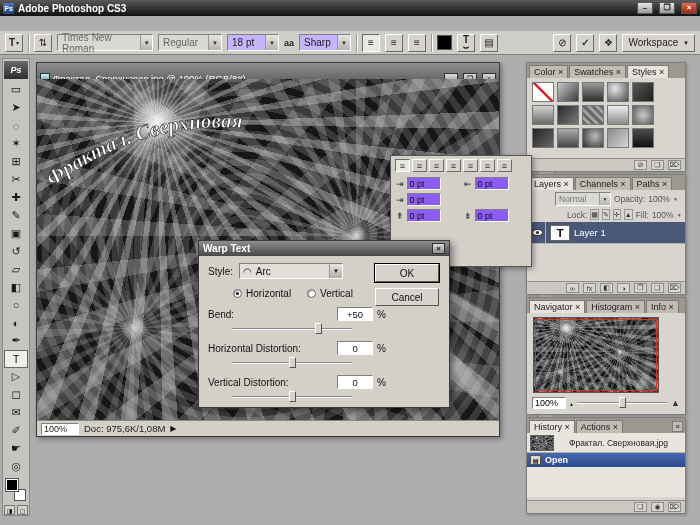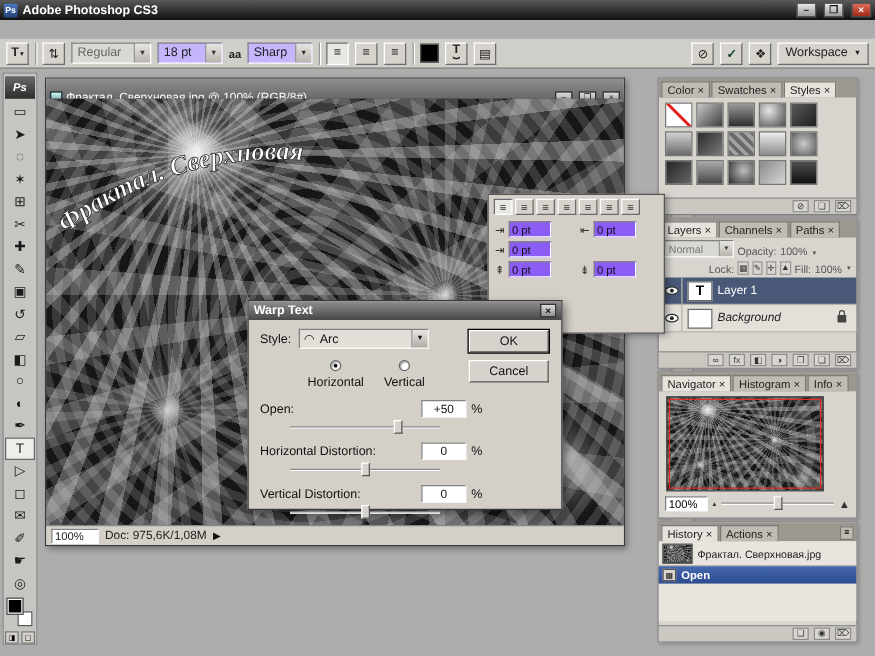--- a/index.html
+++ b/index.html
@@ -73,21 +73,21 @@
 
   
   .warp{position:absolute;left:198px;top:240px;width:252px;height:168px;background:#D4D0C8;border:1px solid #3a3a3a;box-shadow:3px 3px 7px rgba(0,0,0,.45);z-index:10;}
   .warp-titlebar{height:15px;background:linear-gradient(#8f8f8f,#474747);color:#fff;font-weight:bold;font-size:10px;display:flex;align-items:center;padding:0 4px;}
   .warp-close{margin-left:auto;width:13px;height:11px;background:linear-gradient(#dcdcdc,#8f8f8f);border:1px solid #333;color:#111;font-size:8px;line-height:9px;text-align:center;}
   .warp-body{position:relative;padding:7px 9px;font-size:10px;color:#111;}
   .style-row{display:flex;align-items:center;gap:6px;margin-bottom:9px;}
   .style-dd{width:104px;height:16px;display:flex;align-items:center;gap:4px;background:#E2DFD8;border:1px solid;border-color:#808080 #fff #fff #808080;padding-left:3px;}
   .style-dd .arrow{width:13px;height:100%;margin-left:auto;background:linear-gradient(#e8e6e0,#b0ada6);border-left:1px solid #999;font-size:6px;display:flex;align-items:center;justify-content:center;}
   .radio-row{display:flex;gap:16px;width:170px;justify-content:center;margin-bottom:8px;}
-  .radio-opt{display:flex;align-items:center;gap:4px;flex-direction:column;}
+  .radio-opt{display:flex;align-items:center;gap:4px;}
   .radio{width:9px;height:9px;border-radius:50%;background:#fff;border:1px solid #666;box-shadow:inset 1px 1px 1px rgba(0,0,0,.35);position:relative;}
   .radio.checked::after{content:'';position:absolute;left:2px;top:2px;width:3px;height:3px;border-radius:50%;background:#000;}
   .param-row{display:flex;align-items:center;width:178px;margin-bottom:1px;}
   .param-row .lbl{flex:1;}
   .num-box{width:36px;height:14px;background:#fff;border:1px solid;border-color:#808080 #fff #fff #808080;display:flex;align-items:center;justify-content:center;font-size:9.5px;}
   .pct{margin-left:4px;}
   .sl-wrap{position:relative;width:120px;height:12px;margin:2px 0 6px 24px;}
   .sl-track{position:absolute;left:0;right:0;top:5px;height:2px;background:#8a8a8a;border-bottom:1px solid #fff;}
   .sl-thumb{position:absolute;top:0;width:7px;height:11px;background:#D6D3CC;border:1px solid;border-color:#fff #555 #555 #fff;margin-left:-3px;}
   .pos72{left:72%;} .pos50{left:50%;}
@@ -104,21 +104,21 @@
   .pg-styles{top:62px;height:110px;}
   .pg-layers{top:174px;height:121px;}
   .pg-nav{top:297px;height:118px;}
   .pg-history{top:417px;height:97px;}
   .pbottom{position:absolute;left:0;right:0;bottom:0;height:13px;background:#CBC8C1;border-top:1px solid #8f8f8f;display:flex;align-items:center;justify-content:flex-end;gap:4px;padding:0 4px;font-size:8px;color:#333;}
   .pb-ic{width:13px;height:10px;background:#D9D6CF;border:1px solid #8d8d8d;display:flex;align-items:center;justify-content:center;font-size:7px;}
 
   .swatch-grid{display:grid;grid-template-columns:repeat(5,22px);gap:3px;padding:4px 5px;}
   .style-swatch{width:22px;height:20px;border:1px solid #777;background:#999;}
 
-  .blend-row{display:flex;align-items:flex-end;gap:3px;padding:2px 4px;font-size:8.5px;color:#555;}
+  .blend-row{display:flex;align-items:center;gap:3px;padding:2px 4px;font-size:8.5px;color:#555;margin-left:24px;}
   .blend-dd{width:56px;height:14px;display:flex;align-items:center;background:#DAD8D2;border:1px solid;border-color:#808080 #fff #fff #808080;padding-left:3px;color:#777;font-size:8.5px;}
   .blend-dd .arrow{margin-left:auto;width:11px;height:100%;background:linear-gradient(#e8e6e0,#b8b5ae);border-left:1px solid #999;font-size:5px;display:flex;align-items:center;justify-content:center;color:#333;}
   .lock-row{display:flex;align-items:center;gap:3px;padding:1px 4px 2px;font-size:8.5px;color:#555;margin-left:36px;}
   .lock-ic{width:11px;height:11px;background:#D9D6CF;border:1px solid #9a9a9a;font-size:7px;display:flex;align-items:center;justify-content:center;color:#333;}
   .layer-row{height:22px;display:flex;align-items:center;gap:4px;padding:0 3px;border-bottom:1px solid #b5b2ab;font-size:9.5px;color:#222;background:#E3E0D9;}
   .layer-row.selected{background:#4A5878;color:#fff;}
   .eye-cell{width:16px;height:100%;display:flex;align-items:center;justify-content:center;border-right:1px solid #b5b2ab;}
   .eye{width:11px;height:7px;border:1px solid #333;border-radius:50%;background:#fff;position:relative;}
   .eye::after{content:'';position:absolute;left:3px;top:1px;width:3px;height:3px;border-radius:50%;background:#222;}
   .layer-thumb{width:20px;height:16px;border:1px solid #666;background:#fff;display:flex;align-items:center;justify-content:center;font-weight:bold;font-size:11px;color:#000;}
@@ -128,21 +128,21 @@
 
   .nav-thumb-wrap{padding:4px 6px;}
   .nav-thumb{width:126px;height:76px;border:1px solid #555;position:relative;}
   .nav-viewbox{position:absolute;inset:1px;border:1px solid #E03020;}
   .nav-zoom-row{display:flex;align-items:center;gap:4px;padding:0 5px;font-size:9px;}
   .nav-slider{position:relative;flex:1;height:10px;}
   .nav-slider .sl-track{top:4px;}
   .mountain-sm{font-size:6px;color:#333;}
   .mountain-lg{font-size:9px;color:#333;}
 
-  .hist-row1{height:20px;display:flex;align-items:center;gap:4px;padding:0 3px;background:#E8E5DE;border-bottom:1px solid #b5b2ab;font-size:8.5px;color:#222;}
+  .hist-row1{height:20px;display:flex;align-items:center;gap:15px;padding:0 3px;background:#E8E5DE;border-bottom:1px solid #b5b2ab;font-size:8.5px;color:#222;}
   .hist-thumb{width:24px;height:16px;border:1px solid #666;}
   .hist-row2{height:14px;display:flex;align-items:center;gap:4px;padding:0 3px;background:linear-gradient(#4568b0,#2c4b8e);color:#fff;font-size:9px;font-weight:bold;}
   .hist-state-ic{width:11px;height:10px;background:#D9D6CF;border:1px solid #555;font-size:6px;display:flex;align-items:center;justify-content:center;color:#333;}
   .hist-empty{height:30px;background:#E8E5DE;}
 </style>
 </head>
 <body>
 
 <div class="app">
 
@@ -156,20 +156,24 @@
   </div>
 
 
   <div class="optionsbar">
     <span class="ob-btn">
         <b>T</b>
         <span style="font-size:6px">▾</span>
       </span>
     <span class="ob-sep"></span>
     <span class="ob-btn">⇅</span>
+    <span class="dd" style="width:96px">
+        <span>Times New Roman</span>
+        <span class="arrow">▼</span>
+      </span>
     <span class="dd" style="width:64px">
         <span>Regular</span>
         <span class="arrow">▼</span>
       </span>
     <span class="dd lit" style="width:52px">
         <span>18 pt</span>
         <span class="arrow">▼</span>
       </span>
     <b style="font-size:9px">aa</b>
     <span class="dd lit" style="width:52px">
@@ -309,21 +313,21 @@
         <span class="radio-opt">
             <span class="radio checked"></span>
             <span>Horizontal</span>
           </span>
         <span class="radio-opt">
             <span class="radio"></span>
             <span>Vertical</span>
           </span>
       </div>
       <div class="param-row">
-        <span class="lbl">Open:</span>
+        <span class="lbl">Bend:</span>
         <span class="num-box">+50</span>
         <span class="pct">%</span>
       </div>
       <div class="sl-wrap">
           <span class="sl-track"></span>
           <span class="sl-thumb pos72"></span>
         </div>
       <div class="param-row">
         <span class="lbl">Horizontal Distortion:</span>
         <span class="num-box">0</span>
@@ -414,28 +418,20 @@
       <span>100%</span>
       <span style="font-size:5px">▼</span>
     </div>
     <div class="layer-row selected">
       <span class="eye-cell">
           <span class="eye"></span>
         </span>
       <span class="layer-thumb">T</span>
       <span>Layer 1</span>
     </div>
-    <div class="layer-row">
-      <span class="eye-cell">
-          <span class="eye"></span>
-        </span>
-      <span class="layer-thumb fractal"></span>
-      <span class="italic">Background</span>
-      <span class="lock-glyph"></span>
-    </div>
     <div class="pbottom">
       <span class="pb-ic">∞</span>
       <span class="pb-ic">fx</span>
       <span class="pb-ic">◧</span>
       <span class="pb-ic">◑</span>
       <span class="pb-ic">❐</span>
       <span class="pb-ic">❏</span>
       <span class="pb-ic">⌦</span>
     </div>
   </div>

